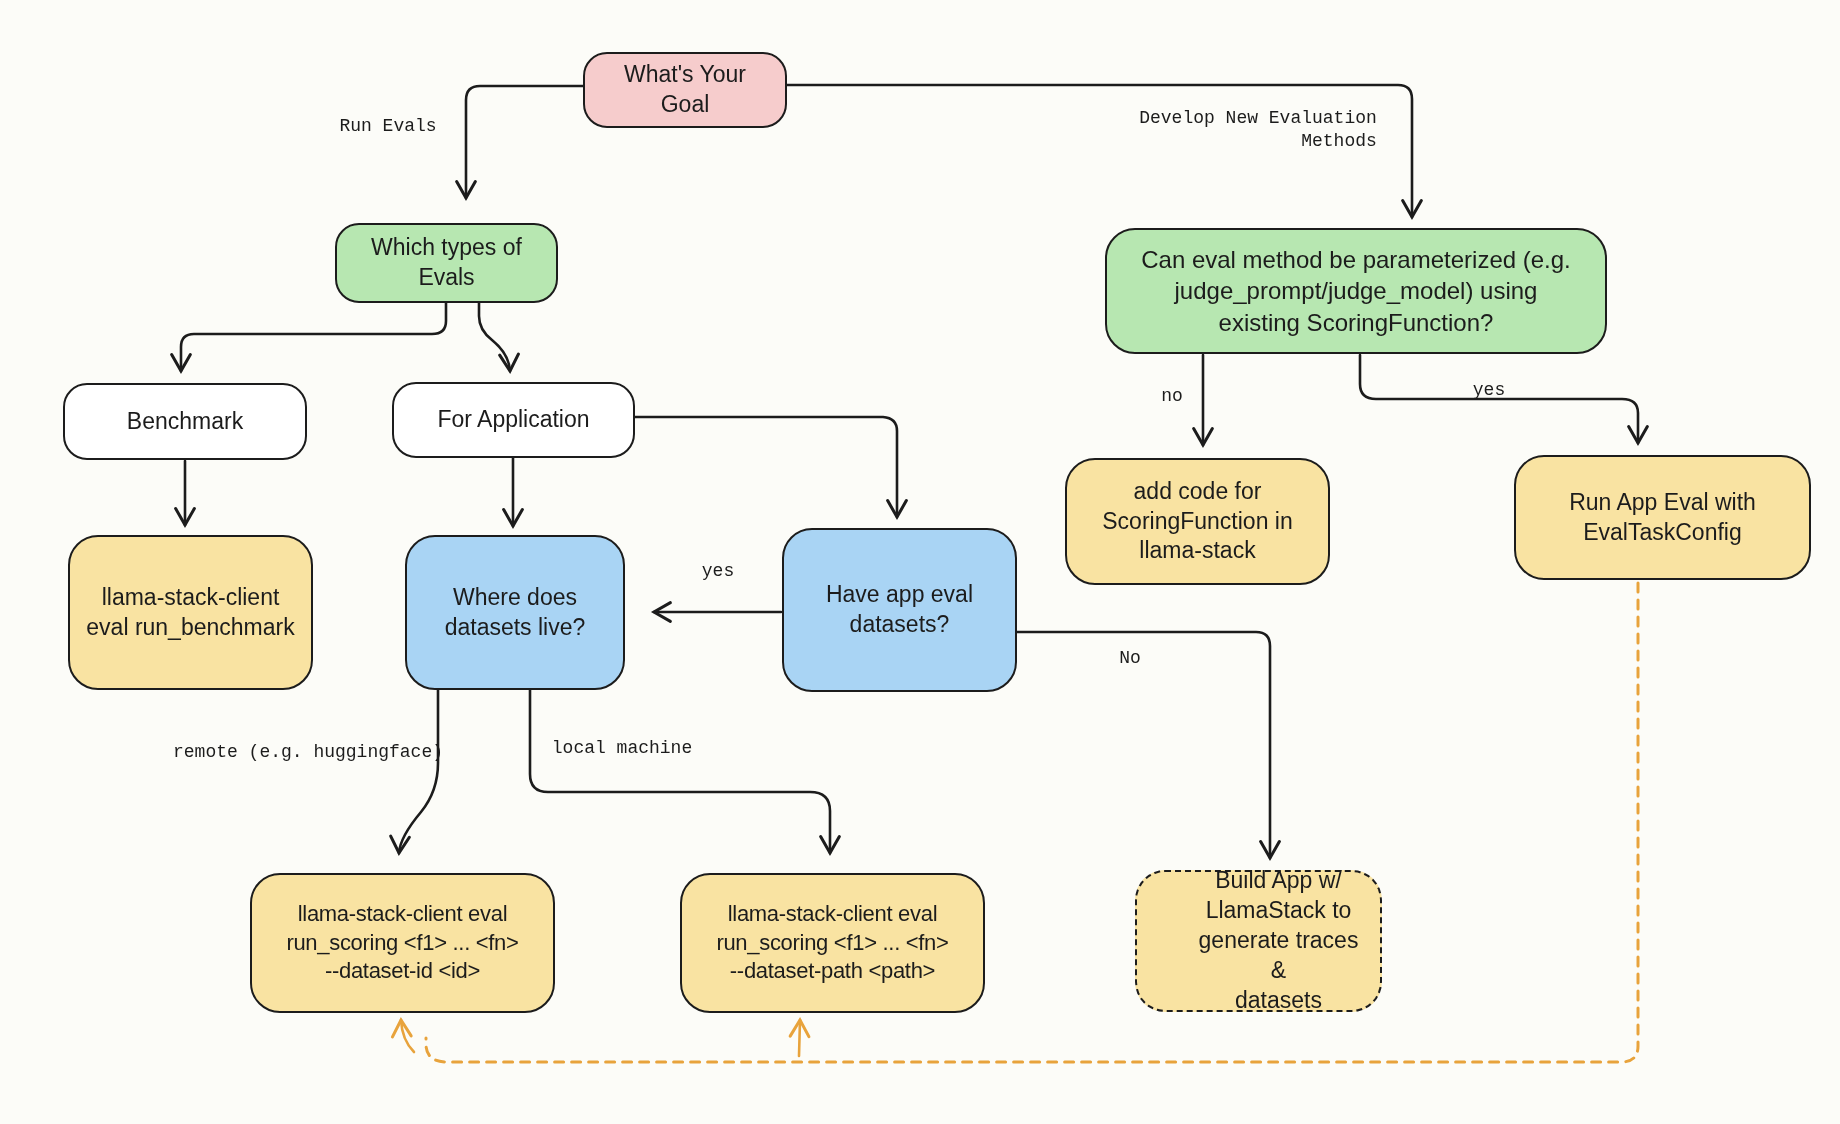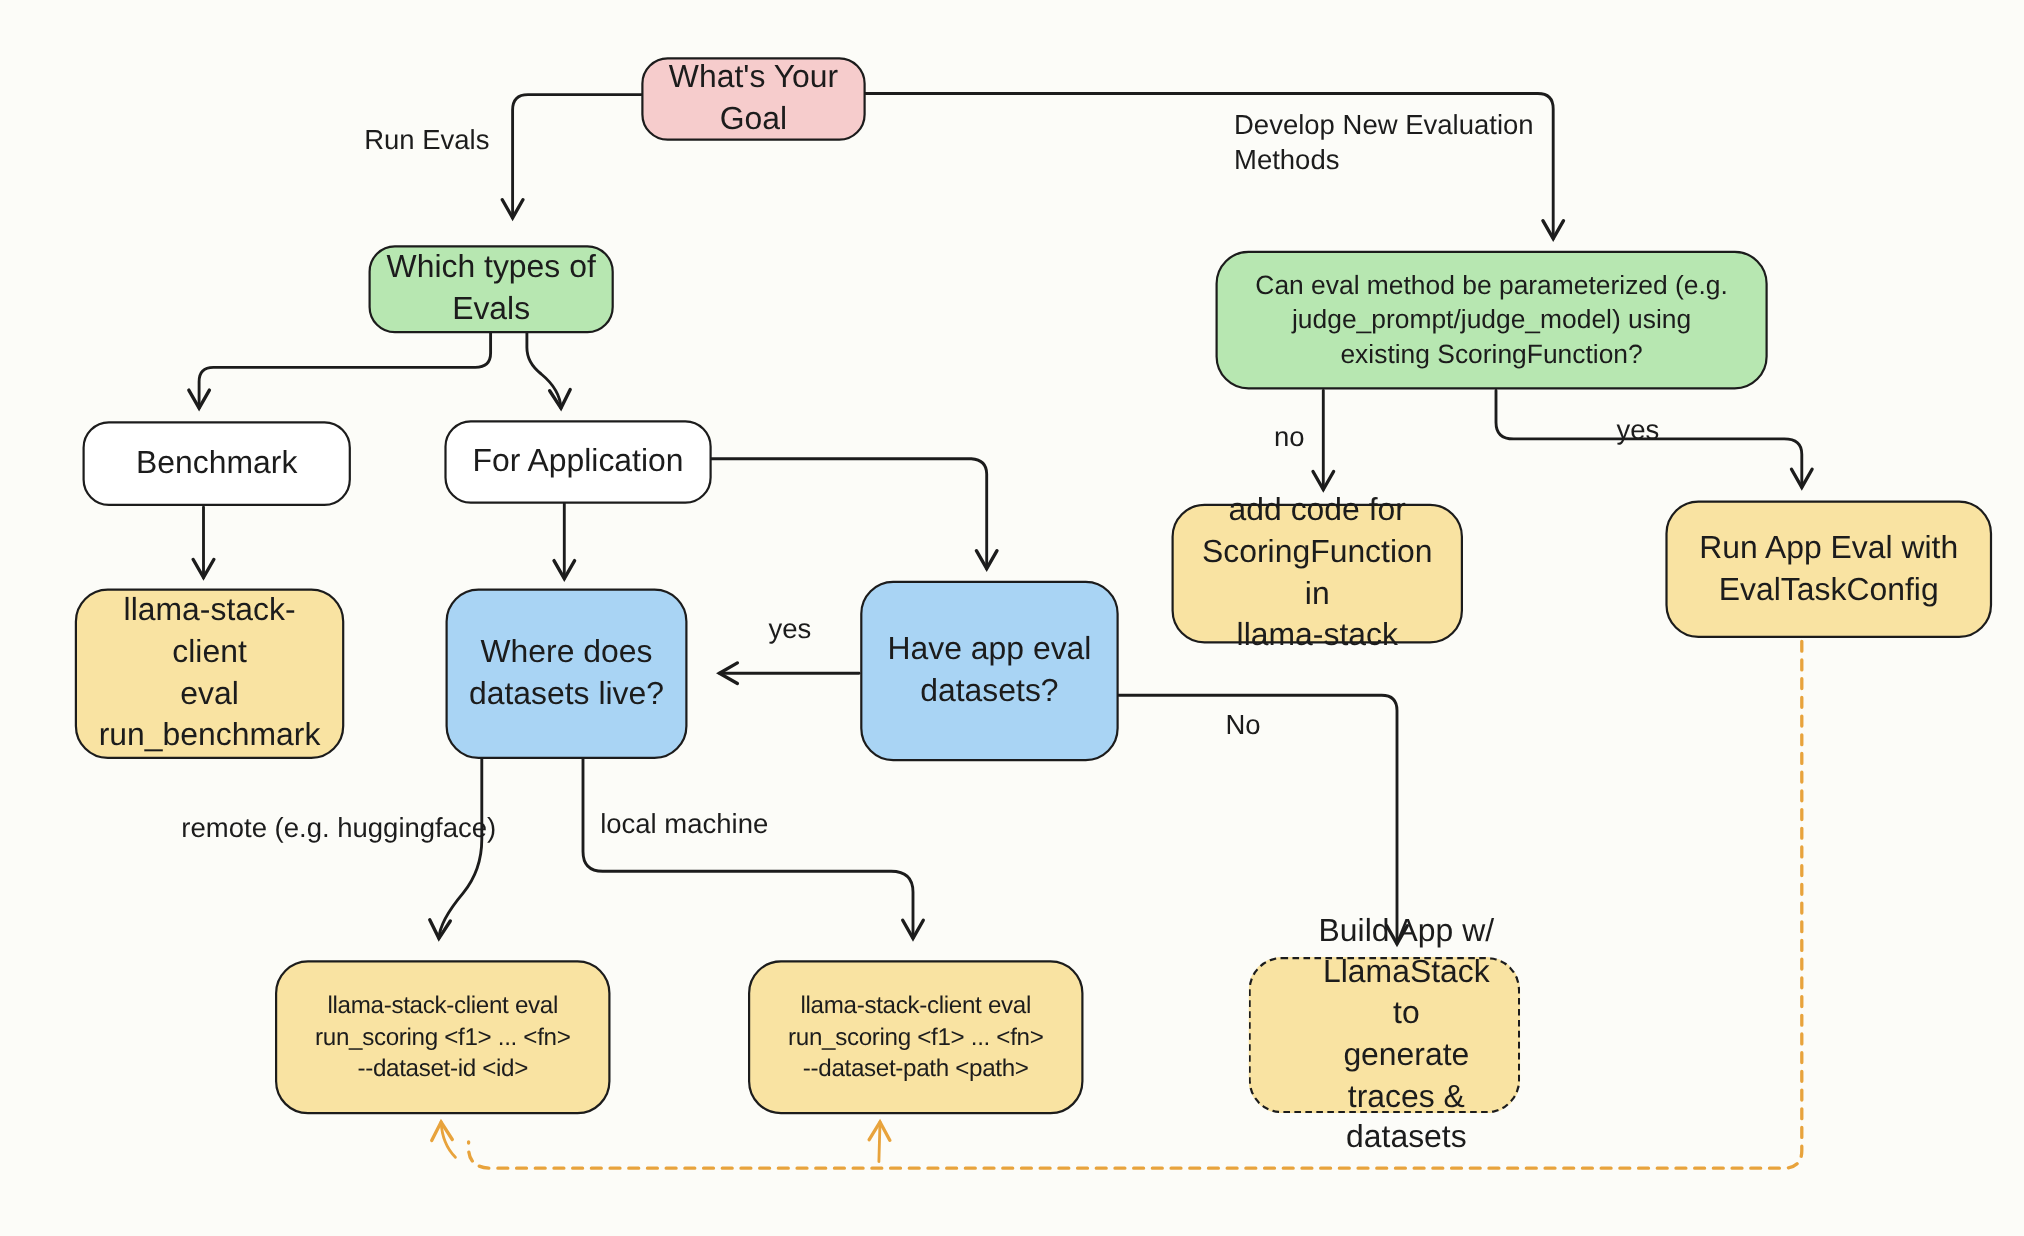--- a/index.html
+++ b/index.html
@@ -11,38 +11,39 @@
     color:#1c1c1c;
     overflow:hidden;
   }
   svg.wires{position:absolute;left:0;top:0;pointer-events:none;}
   .node{
     position:absolute;
     display:flex;align-items:center;justify-content:center;
     border:2.6px solid #1c1c1c;
     border-radius:30px;
     box-sizing:border-box;
-    font-size:29px;line-height:1.3;
+    font-size:23px;line-height:1.3;
     text-align:center;
   }
   .node .txt{white-space:pre-line;padding:4px 12px;}
   .pink{background:#f6cccc;}
   .green{background:#b7e7b1;}
   .blue{background:#a9d4f4;align-items:center;}
   .yellow{background:#f9e3a2;}
-  .white{background:#ffffff;margin-left:12px;}
+  .white{background:#ffffff;}
   .dashed{border-style:dashed;}
   .small-r{border-radius:24px;}
   .cmd{font-size:22px;letter-spacing:-0.3px;}
   .elabel{
     position:absolute;
     transform:translate(-50%,-50%);
-    font-size:25px;line-height:1.28;
-    text-align:left;
+    font-size:18px;line-height:1.28;
+    text-align:right;
     white-space:pre-line;
+    font-family:Liberation Mono, monospace;
   }
   .nowrap{white-space:nowrap;}
 </style>
 </head>
 <body>
 
 <div class="canvas">
 
   <svg class="wires" width="1840" height="1124" viewBox="0 0 1840 1124">
     <defs>

